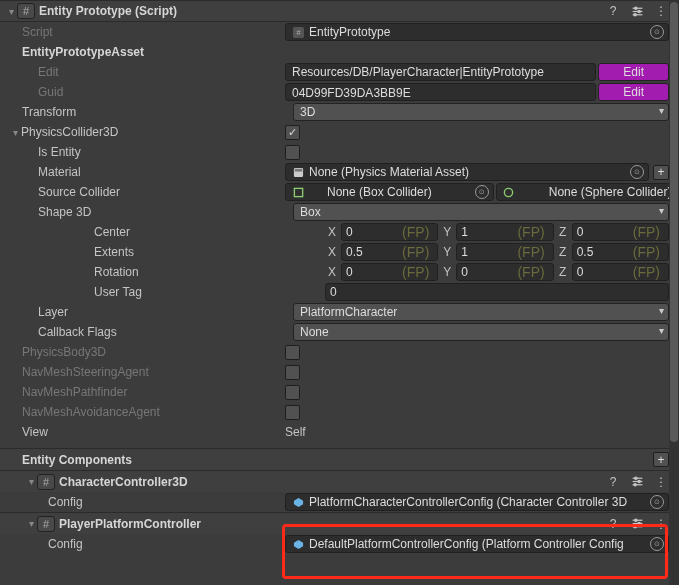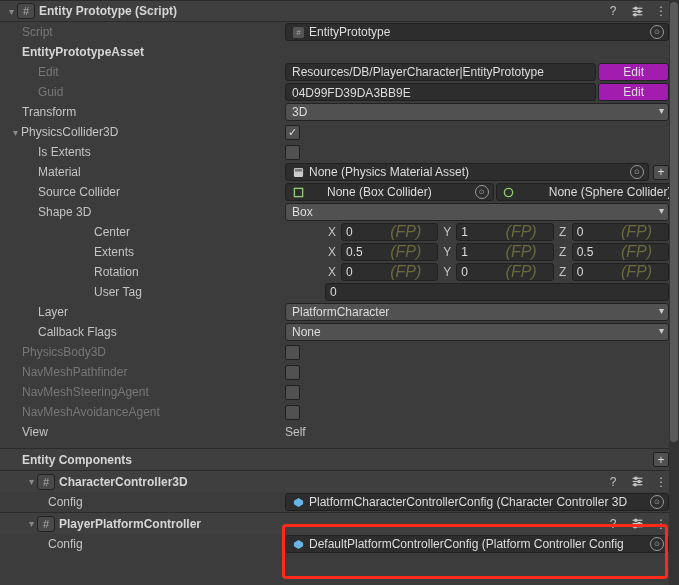--- a/index.html
+++ b/index.html
@@ -58,21 +58,21 @@
     width:16px;height:16px;display:flex;align-items:center;justify-content:center;
     cursor:pointer;color:#c4c4c4;font-size:12px;
   }
   .plus-box {
     width:16px;height:15px;border:1px solid #1e1e1e;background:#515151;border-radius:2px;
     display:flex;align-items:center;justify-content:center;font-size:12px;color:#ddd;margin-left:2px;cursor:pointer;
   }
 
   .drop {
     flex:1;height:18px;background:#515151;border:1px solid #222;border-radius:3px;
-    display:flex;align-items:center;padding:0 16px 0 6px;position:relative;color:#ddd;cursor:pointer;
+    display:flex;align-items:center;padding:0 16px 0 6px;position:relative;color:#ddd;cursor:pointer;margin-left:8px;
   }
   .drop::after {
     content:"▾";position:absolute;right:4px;top:1px;color:#ccc;font-size:10px;
   }
 
   .objref {
     flex:1;height:18px;background:#2d2d2d;border:1px solid #202020;border-radius:3px;
     display:flex;align-items:center;padding:0 4px 0 6px;gap:5px;color:#ddd;
     overflow:hidden;white-space:nowrap;
   }
@@ -96,21 +96,21 @@
     width:15px;height:15px;border:1px solid #1e1e1e;background:#515151;border-radius:2px;
     display:flex;align-items:center;justify-content:center;font-size:11px;color:#ddd;cursor:pointer;
   }
 
   .axis-lbl { width:14px;text-align:center;color:#c4c4c4; }
   .axis-in {
     flex:1;height:18px;background:#2d2d2d;border:1px solid #202020;border-radius:3px;
     padding:0 4px;display:flex;align-items:center;color:#ddd;position:relative;
   }
   .axis-in .fp {
-    position:absolute; right:16px; color:#6a6a3c; font-size:16px;font-style:italic;
+    position:absolute; right:8px; color:#6a6a3c; font-size:14px;
   }
 
   .sub-hdr {
     background:#3f3f3f;height:22px;border-top:1px solid #2b2b2b;
   }
   .plus-right {
     position:absolute; right:10px;
   }
 
   .highlight {
@@ -204,21 +204,21 @@
   <div class="row">
     <div class="label-col" style="padding-left:10px;">
       <span class="foldout">▾</span>
       <span>PhysicsCollider3D</span>
     </div>
     <div class="val-col">
         <div class="chk">✓</div>
       </div>
   </div>
   <div class="row">
-    <div class="label-col i-2">Is Extents</div>
+    <div class="label-col i-2">Is Entity</div>
     <div class="val-col">
         <div class="chk"></div>
       </div>
   </div>
   <div class="row">
     <div class="label-col i-2">Material</div>
     <div class="val-col">
       <div class="objref">
         <span class="mini-icon">
           <svg width="11" height="11" viewBox="0 0 12 12">
@@ -354,27 +354,27 @@
       </div>
   </div>
 
   <div class="row">
     <div class="label-col i-1 dim">PhysicsBody3D</div>
     <div class="val-col">
         <div class="chk"></div>
       </div>
   </div>
   <div class="row">
+    <div class="label-col i-1 dim">NavMeshSteeringAgent</div>
+    <div class="val-col">
+        <div class="chk"></div>
+      </div>
+  </div>
+  <div class="row">
     <div class="label-col i-1 dim">NavMeshPathfinder</div>
-    <div class="val-col">
-        <div class="chk"></div>
-      </div>
-  </div>
-  <div class="row">
-    <div class="label-col i-1 dim">NavMeshSteeringAgent</div>
     <div class="val-col">
         <div class="chk"></div>
       </div>
   </div>
   <div class="row">
     <div class="label-col i-1 dim">NavMeshAvoidanceAgent</div>
     <div class="val-col">
         <div class="chk"></div>
       </div>
   </div>

